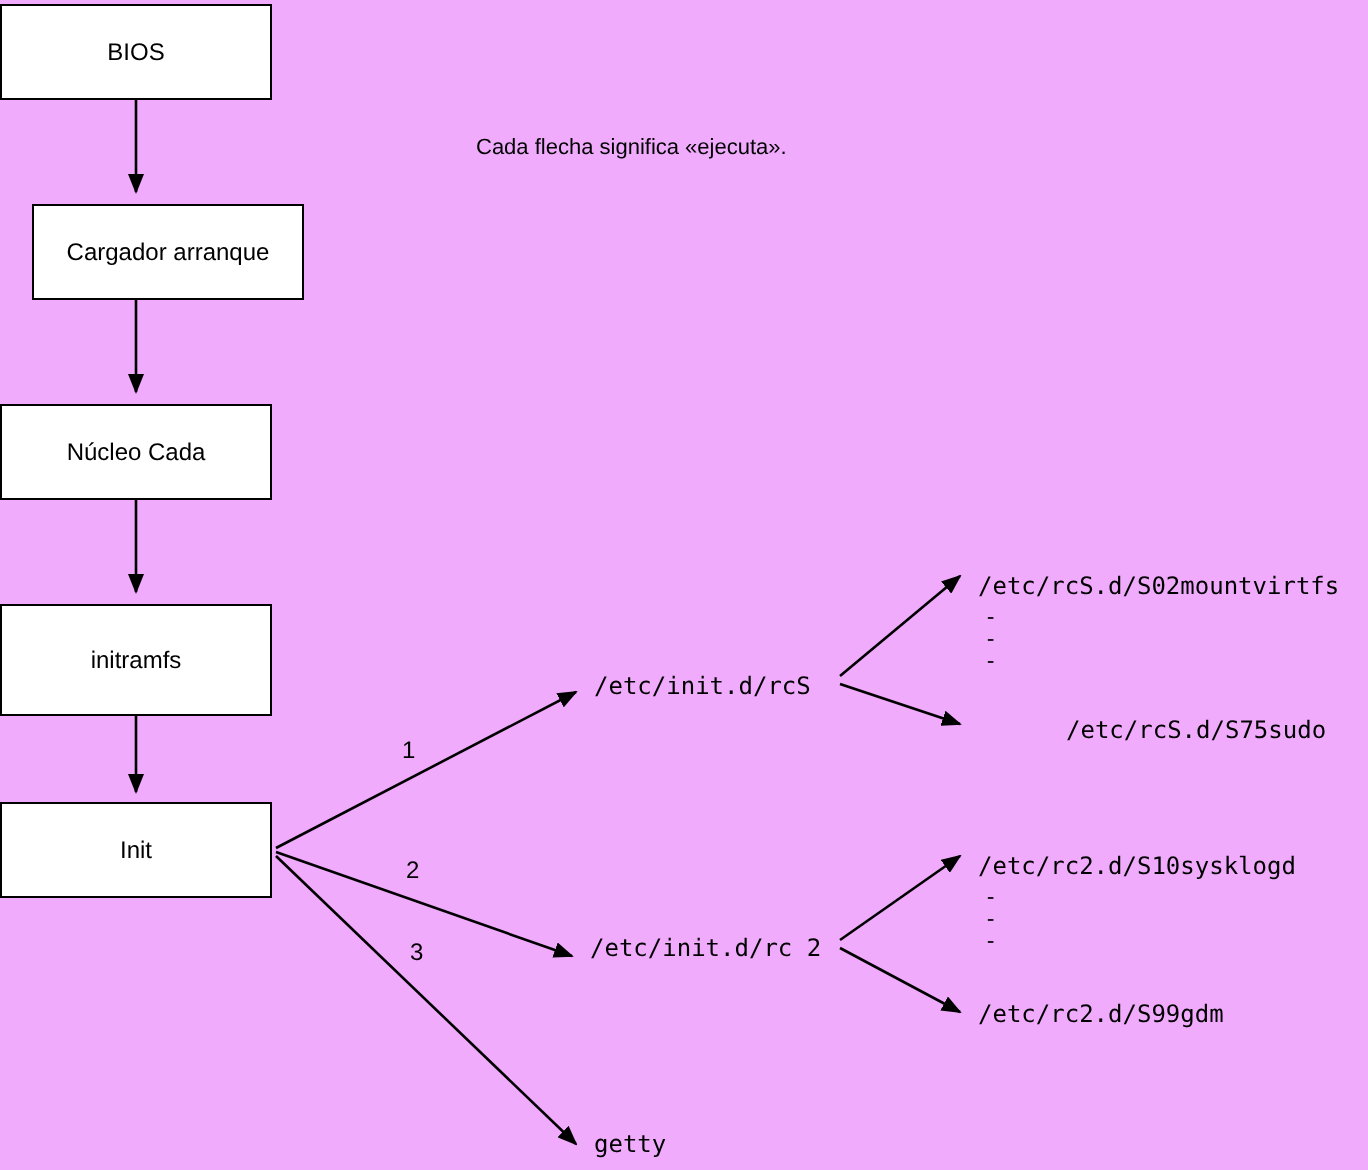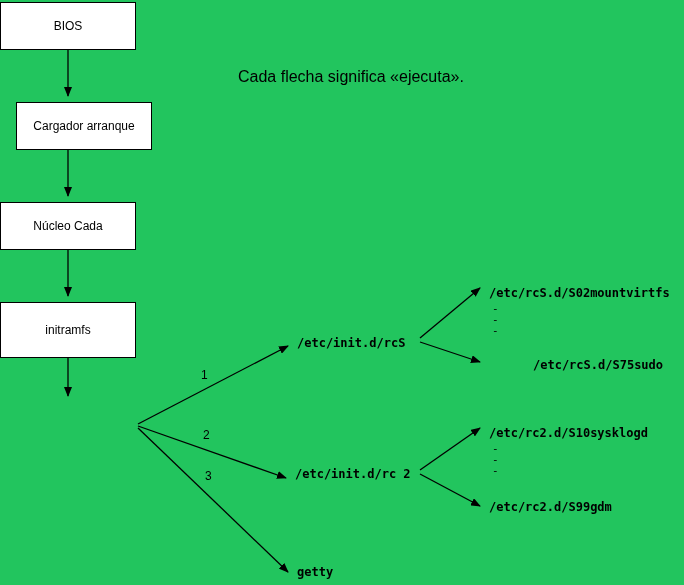--- a/index.html
+++ b/index.html
@@ -4,21 +4,21 @@
 <style>
   html, body {
     margin: 0;
     padding: 0;
     background: #ffffff;
   }
   #root {
     position: relative;
     width: 684px;
     height: 585px;
-    background: #22c55e;
+    background: #f0abfc;
     font-family: "Liberation Sans", sans-serif;
     overflow: hidden;
   }
   svg.layer {
     position: absolute;
     left: 0;
     top: 0;
     width: 684px;
     height: 585px;
   }
@@ -33,26 +33,25 @@
     font-family: "Liberation Sans", sans-serif;
     font-size: 12px;
     color: #000000;
   }
   .plaintext {
     position: absolute;
     font-family: "DejaVu Sans Mono", monospace;
     font-size: 12px;
     color: #000000;
     white-space: pre;
-    font-weight: bold;
   }
   .note {
     position: absolute;
     font-family: "Liberation Sans", sans-serif;
-    font-size: 16px;
+    font-size: 11px;
     color: #000000;
     white-space: pre;
   }
   .arrowlabel {
     position: absolute;
     font-family: "Liberation Sans", sans-serif;
     font-size: 12px;
     color: #000000;
   }
   .dots {
@@ -98,20 +97,23 @@
   </div>
   <div class="boxnode" style="left:0px; top:102px; width:136px; height:48px;margin-left:16px;">
     <span>Cargador arranque</span>
   </div>
   <div class="boxnode" style="left:0px; top:202px; width:136px; height:48px;">
     <span>Núcleo Cada</span>
   </div>
   <div class="boxnode" style="left:0px; top:302px; width:136px; height:56px;">
     <span>initramfs</span>
   </div>
+  <div class="boxnode" style="left:0px; top:401px; width:136px; height:48px;">
+    <span>Init</span>
+  </div>
 
   <div class="note" style="left:238px; top:68px;">Cada flecha significa «ejecuta».</div>
 
   <div class="arrowlabel" style="left:201px; top:368px;">1</div>
   <div class="arrowlabel" style="left:203px; top:428px;">2</div>
   <div class="arrowlabel" style="left:205px; top:469px;">3</div>
 
   <div class="plaintext" style="left:297px; top:336px;">/etc/init.d/rcS</div>
   <div class="plaintext" style="left:295px; top:467px;">/etc/init.d/rc 2</div>
   <div class="plaintext" style="left:297px; top:565px;">getty</div>

